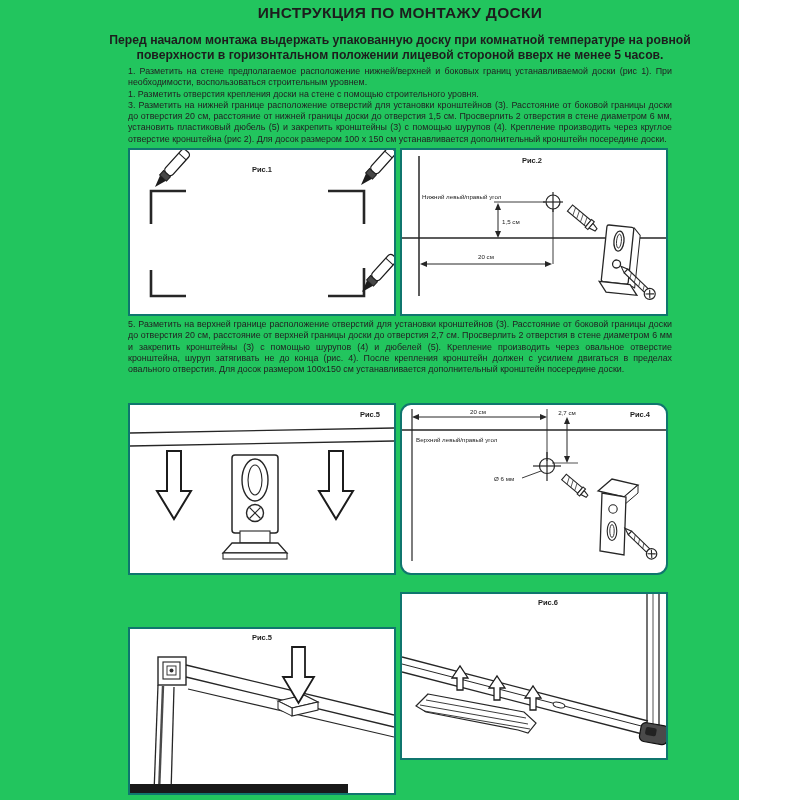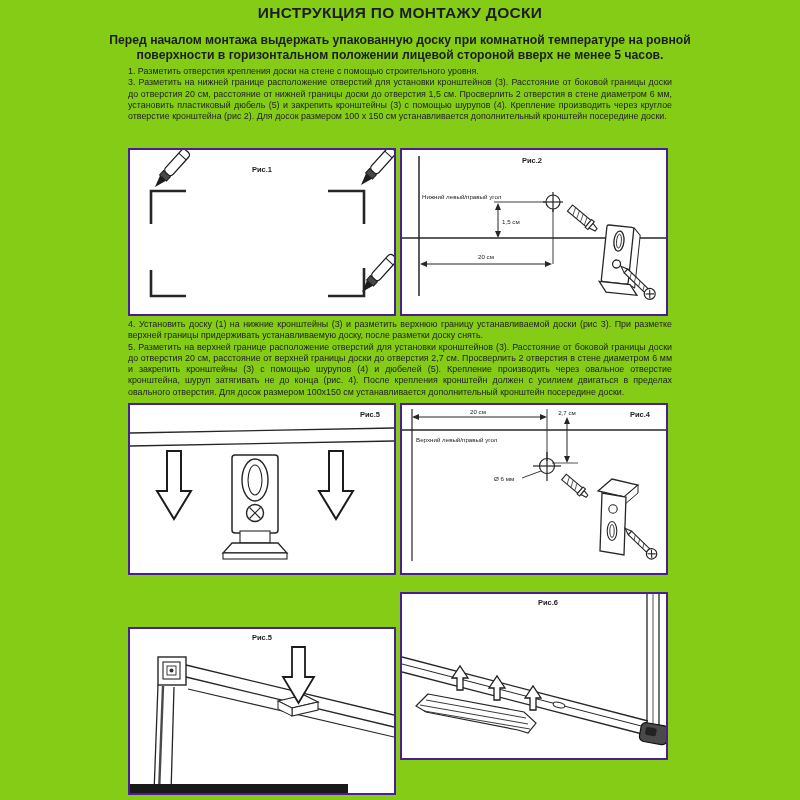--- a/index.html
+++ b/index.html
@@ -1,48 +1,49 @@
 <!DOCTYPE html>
 <html><head>
 <meta charset="utf-8">
 <style>
   html,body{margin:0;padding:0;background:#fff;}
-  #page{position:relative;width:800px;height:800px;background:#84cc16;overflow:hidden;
+  #page{position:relative;width:739px;height:800px;background:#22c55e;overflow:hidden;
         font-family:"Liberation Sans",sans-serif;color:#1d1d1d;}
   .title{position:absolute;top:4px;left:0;width:800px;text-align:center;
          font-size:15.5px;font-weight:bold;letter-spacing:.3px;}
   .intro{position:absolute;top:33px;left:98px;width:604px;text-align:center;
          font-size:12.2px;font-weight:bold;line-height:15.3px;}
   .steps{position:absolute;left:128px;width:544px;font-size:8.9px;line-height:11.25px;
          text-align:justify;color:#222;}
   .steps p{margin:0;}
   .b{font-weight:normal;}
   #steps-a{top:66px;} #steps-b{top:319px;} #steps-c{top:579px;}
-  .figbox{position:absolute;background:#fff;border:2px solid #4c1d95;box-sizing:border-box;}
+  .figbox{position:absolute;background:#fff;border:2px solid #0f766e;box-sizing:border-box;}
   #fb1{left:128px;top:148px;width:268px;height:168px;text-align:right;}
   #fb2{left:400px;top:148px;width:268px;height:168px;}
   #fb3{left:128px;top:403px;width:268px;height:172px;}
-  #fb4{left:400px;top:403px;width:268px;height:172px;}
+  #fb4{left:400px;top:403px;width:268px;height:172px;border-radius:11px;}
   #fb5{left:128px;top:627px;width:268px;height:168px;}
   #fb6{left:400px;top:592px;width:268px;height:168px;}
   svg{display:block;width:100%;height:100%;}
   svg text{font-family:"Liberation Sans",sans-serif;fill:#1d1d1d;}
   .figlabel{font-size:7.5px;font-weight:bold;}
   .note,.dim{font-size:6.2px;}
   .ln{stroke:#262626;fill:none;}
 </style>
 </head>
 <body>
 
 <div id="page">
 
   <div class="title">ИНСТРУКЦИЯ ПО МОНТАЖУ ДОСКИ</div>
   <div class="intro">Перед началом монтажа выдержать упакованную доску при комнатной температуре на ровной поверхности в горизонтальном положении лицевой стороной вверх не менее 5 часов.</div>
 
   <div class="steps" id="steps-a">
+    <p>1. Разметить на стене предполагаемое расположение нижней/верхней и боковых границ устанавливаемой доски (рис 1). При необходимости, воспользоваться строительным уровнем.</p>
     <p>1. Разметить отверстия крепления доски на стене с помощью строительного уровня.</p>
     <p>3. Разметить на нижней границе расположение отверстий для установки кронштейнов (3). Расстояние от боковой границы доски до отверстия 20 см, расстояние от нижней границы доски до отверстия 1,5 см. Просверлить 2 отверстия в стене диаметром 6 мм, установить пластиковый дюбель (5) и закрепить кронштейны (3) с помощью шурупов (4). Крепление производить через круглое отверстие кронштейна (рис 2). Для досок размером 100 х 150 см устанавливается дополнительный кронштейн посередине доски.</p>
   </div>
 
   <div class="figbox" id="fb1">
     <svg viewBox="0 0 264 164">
       <text class="figlabel" x="132" y="22" text-anchor="middle">Рис.1</text>
       <g class="ln" stroke-width="2.6" stroke="#111">
         <path d="M21,74 V41 H56" fill="none"></path>
         <path d="M198,41 H234 V74" fill="none"></path>
@@ -120,21 +121,20 @@
         <line x1="17" y1="-2.6" x2="20" y2="2.6" stroke-width="0.7"></line>
           <line x1="23" y1="-2.6" x2="26" y2="2.6" stroke-width="0.7"></line>
         <circle cx="33" cy="0" r="5.5" fill="#fff" stroke-width="1.2"></circle>
         <line x1="30" y1="-3" x2="36" y2="3"></line>
           <line x1="30" y1="3" x2="36" y2="-3"></line>
       </g>
     </svg>
   </div>
 
   <div class="steps" id="steps-b">
-    <p>4. Установить доску (1) на нижние кронштейны (3) и разметить верхнюю границу устанавливаемой доски (рис 3). При разметке верхней границы придерживать устанавливаемую доску, после разметки доску снять.</p>
     <p><span>5. Разметить на верхней границе расположение отверстий для установки кронштейнов (3). Расстояние от боковой границы доски до отверстия 20 см, расстояние от верхней границы доски до отверстия 2,7 см. Просверлить 2 отверстия в стене диаметром 6 мм и закрепить кронштейны (3) с помощью шурупов (4) и дюбелей (5). Крепление производить через овальное отверстие кронштейна, </span><span class="b">шуруп затягивать не до конца</span><span> (рис. 4). После крепления кронштейн должен </span><span class="b">с усилием</span><span> двигаться в пределах овального отверстия. Для досок размером 100х150 см устанавливается дополнительный кронштейн посередине доски.</span></p>
   </div>
 
   <div class="figbox" id="fb3">
     <svg viewBox="0 0 264 168">
       <text class="figlabel" x="240" y="12" text-anchor="middle">Рис.5</text>
       <g class="ln" stroke-width="1.4">
         <line x1="0" y1="28" x2="264" y2="23"></line>
         <line x1="0" y1="41" x2="264" y2="36"></line>
       </g>

